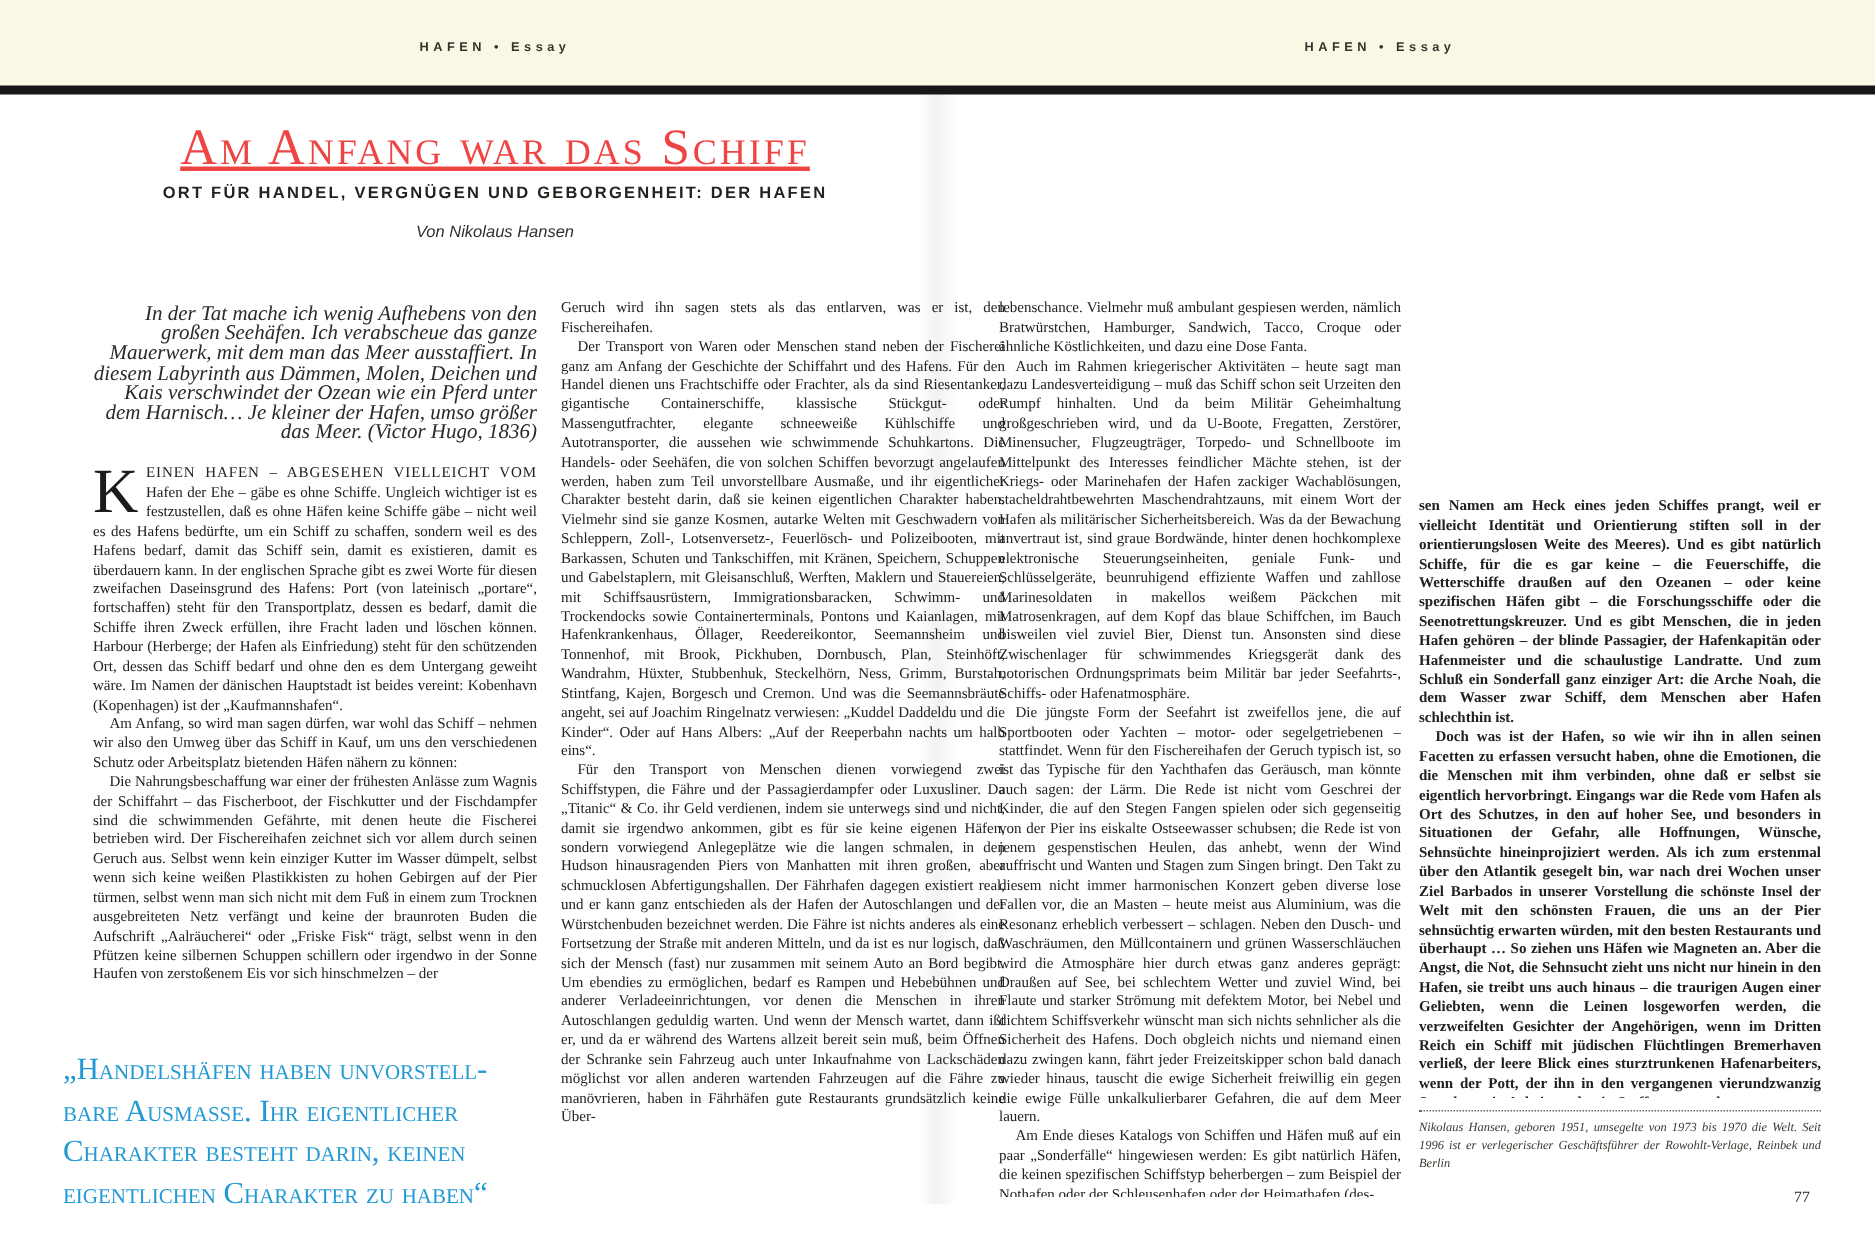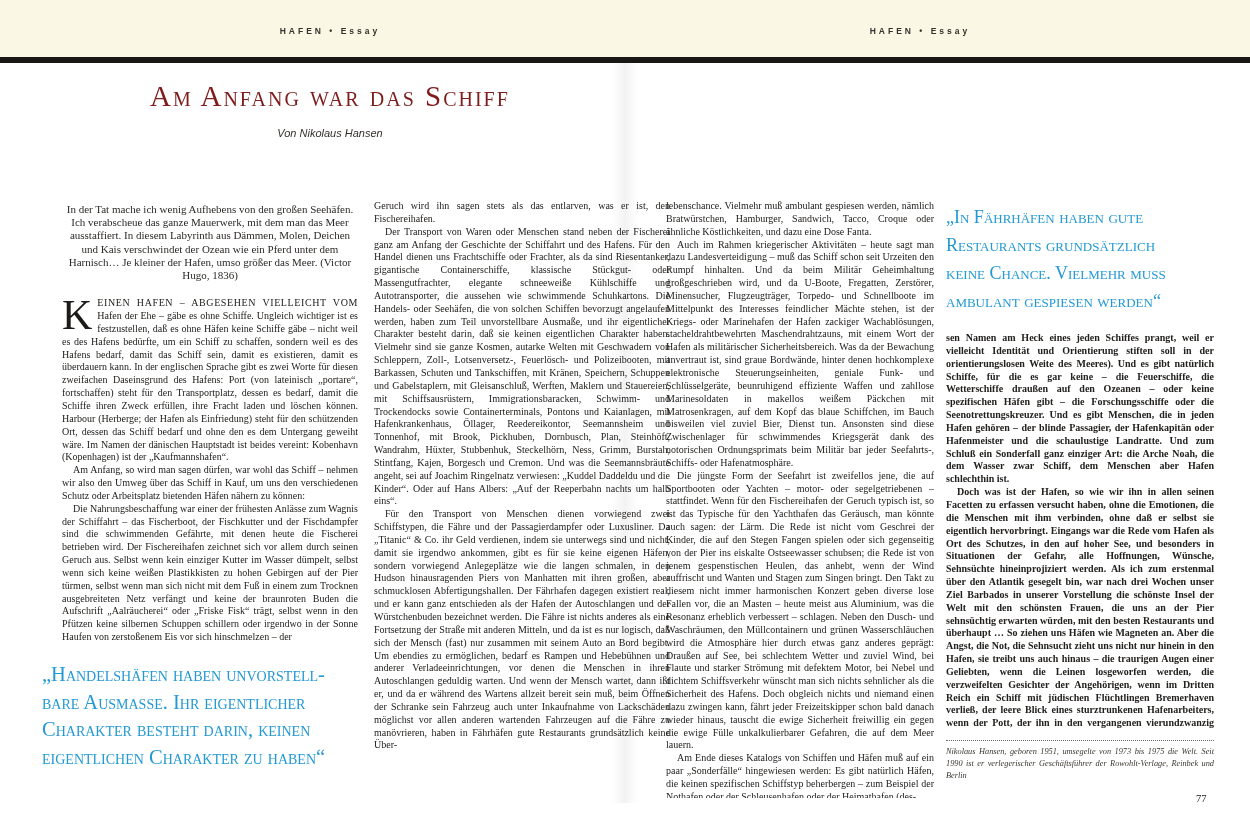--- a/index.html
+++ b/index.html
@@ -9,41 +9,41 @@
   .band{position:absolute;left:0;top:0;width:1250px;height:57px;background:#fbf7e5;}
   .runhead{position:absolute;top:26px;font-family:"Liberation Sans",sans-serif;font-size:8.5px;
            font-weight:bold;letter-spacing:3px;color:#35312c;text-align:center;}
   .runhead.left{left:40px;width:580px;}
   .runhead.right{left:630px;width:580px;}
   .blackrule{position:absolute;left:0;top:57px;width:1250px;height:6px;background:#181715;}
   .gutter{position:absolute;left:612px;top:63px;width:26px;height:773px;
           background:linear-gradient(90deg,rgba(0,0,0,0) 0%,rgba(0,0,0,0.05) 50%,rgba(0,0,0,0) 100%);}
   
   .masthead{position:absolute;left:40px;top:80px;width:580px;text-align:center;}
-  .title{font-size:29px;font-variant:small-caps;letter-spacing:2px;color:#7f1d1d;font-weight:normal;margin:0;}
+  .title{font-size:34px;font-variant:small-caps;letter-spacing:2px;color:#ef4444;font-weight:normal;margin:0;text-decoration:underline;}
   .subtitle{margin-top:5px;font-family:"Liberation Sans",sans-serif;font-size:11px;font-weight:bold;
             letter-spacing:1.5px;color:#26231f;}
   .byline{margin-top:14px;font-family:"Liberation Sans",sans-serif;font-style:italic;font-size:11px;color:#33302b;}
   
   .col{position:absolute;top:200px;font-size:10px;line-height:12.85px;text-align:justify;
        hyphens:auto;-webkit-hyphens:auto;overflow:hidden;}
   .col p{margin:0;}
   .col p.ind{text-indent:11px;}
   #col1{left:62px;width:296px;height:468px;}
   #col2{left:374px;width:296px;height:598px;}
   #col3{left:666px;width:268px;height:598px;}
   #col4{left:946px;width:268px;top:332px;height:400px;font-weight:bold;}
-  .epigraph{font-size:11px;line-height:13.2px;text-align:center;color:#2c2a27;
+  .epigraph{font-style:italic;font-size:14px;line-height:13.2px;text-align:right;color:#2c2a27;
             margin:3px 0 15px 0 !important;}
   .dropcap{float:left;font-size:42px;line-height:35px;padding:1px 5px 0 0;color:#1d1b18;}
   .lead{letter-spacing:0.6px;margin-top:17px;}
   
   .pullquote{position:absolute;font-variant:small-caps;color:#2299d4;white-space:pre-line;
              font-weight:normal;}
-  #pq-left{left:42px;top:661px;width:340px;font-size:20.5px;line-height:27.5px;}
+  #pq-left{left:42px;top:700px;width:340px;font-size:20.5px;line-height:27.5px;}
   #pq-right{left:946px;top:203px;width:262px;font-size:18px;line-height:28px;}
   
   .bio{position:absolute;left:946px;top:740px;width:268px;border-top:1px dotted #6b675f;
        padding-top:5px;font-style:italic;font-size:8.3px;line-height:11.8px;color:#3a372f;text-align:justify;}
   
   .footline{position:absolute;top:796px;font-family:"Liberation Sans",sans-serif;font-size:8.5px;color:#262420;margin-top:25px;}
   #foot-left{left:472px;}
   #foot-right{left:665px;}
   .folio{position:absolute;top:793px;font-size:10.5px;color:#23211e;}
   #folio-left{left:40px;margin-top:41px;}
@@ -55,20 +55,21 @@
 <div class="spread">
 
   <div class="band"></div>
   <div class="runhead left">HAFEN • Essay</div>
   <div class="runhead right">HAFEN • Essay</div>
   <div class="blackrule"></div>
   <div class="gutter"></div>
 
   <div class="masthead">
     <h1 class="title">Am Anfang war das Schiff</h1>
+    <div class="subtitle">ORT FÜR HANDEL, VERGNÜGEN UND GEBORGENHEIT: DER HAFEN</div>
     <div class="byline">Von Nikolaus Hansen</div>
   </div>
 
   <div class="col" id="col1">
     <p class="epigraph">In der Tat mache ich wenig Aufhebens von den großen Seehäfen. Ich verabscheue das ganze Mauerwerk, mit dem man das Meer ausstaffiert. In diesem Labyrinth aus Dämmen, Molen, Deichen und Kais verschwindet der Ozean wie ein Pferd unter dem Harnisch… Je kleiner der Hafen, umso größer das Meer. (Victor Hugo, 1836)</p>
     <p><span class="dropcap">K</span><span class="lead">EINEN HAFEN – ABGESEHEN VIELLEICHT VOM</span> <span>Hafen der Ehe – gäbe es ohne Schiffe. Ungleich wichtiger ist es festzustellen, daß es ohne Häfen keine Schiffe gäbe – nicht weil es des Hafens bedürfte, um ein Schiff zu schaffen, sondern weil es des Hafens bedarf, damit das Schiff sein, damit es existieren, damit es überdauern kann. In der englischen Sprache gibt es zwei Worte für diesen zweifachen Daseinsgrund des Hafens: Port (von lateinisch „portare“, fortschaffen) steht für den Transportplatz, dessen es bedarf, damit die Schiffe ihren Zweck erfüllen, ihre Fracht laden und löschen können. Harbour (Herberge; der Hafen als Einfriedung) steht für den schützenden Ort, dessen das Schiff bedarf und ohne den es dem Untergang geweiht wäre. Im Namen der dänischen Hauptstadt ist beides vereint: Kobenhavn (Kopenhagen) ist der „Kaufmannshafen“.</span></p>
     <p class="ind">Am Anfang, so wird man sagen dürfen, war wohl das Schiff – nehmen wir also den Umweg über das Schiff in Kauf, um uns den verschiedenen Schutz oder Arbeitsplatz bietenden Häfen nähern zu können:</p>
     <p class="ind">Die Nahrungsbeschaffung war einer der frühesten Anlässe zum Wagnis der Schiffahrt – das Fischerboot, der Fischkutter und der Fischdampfer sind die schwimmenden Gefährte, mit denen heute die Fischerei betrieben wird. Der Fischereihafen zeichnet sich vor allem durch seinen Geruch aus. Selbst wenn kein einziger Kutter im Wasser dümpelt, selbst wenn sich keine weißen Plastikkisten zu hohen Gebirgen auf der Pier türmen, selbst wenn man sich nicht mit dem Fuß in einem zum Trocknen ausgebreiteten Netz verfängt und keine der braunroten Buden die Aufschrift „Aalräucherei“ oder „Friske Fisk“ trägt, selbst wenn in den Pfützen keine silbernen Schuppen schillern oder irgendwo in der Sonne Haufen von zerstoßenem Eis vor sich hinschmelzen – der</p>
   </div>
 
@@ -78,35 +79,31 @@
     <p class="ind">Für den Transport von Menschen dienen vorwiegend zwei Schiffstypen, die Fähre und der Passagierdampfer oder Luxusliner. Da „Titanic“ &amp; Co. ihr Geld verdienen, indem sie unterwegs sind und nicht, damit sie irgendwo ankommen, gibt es für sie keine eigenen Häfen, sondern vorwiegend Anlegeplätze wie die langen schmalen, in den Hudson hinausragenden Piers von Manhatten mit ihren großen, aber schmucklosen Abfertigungshallen. Der Fährhafen dagegen existiert real, und er kann ganz entschieden als der Hafen der Autoschlangen und der Würstchenbuden bezeichnet werden. Die Fähre ist nichts anderes als eine Fortsetzung der Straße mit anderen Mitteln, und da ist es nur logisch, daß sich der Mensch (fast) nur zusammen mit seinem Auto an Bord begibt. Um ebendies zu ermöglichen, bedarf es Rampen und Hebebühnen und anderer Verladeeinrichtungen, vor denen die Menschen in ihren Autoschlangen geduldig warten. Und wenn der Mensch wartet, dann ißt er, und da er während des Wartens allzeit bereit sein muß, beim Öffnen der Schranke sein Fahrzeug auch unter Inkaufnahme von Lackschäden möglichst vor allen anderen wartenden Fahrzeugen auf die Fähre zu manövrieren, haben in Fährhäfen gute Restaurants grundsätzlich keine Über-</p>
   </div>
 
   <div class="col" id="col3">
     <p>lebenschance. Vielmehr muß ambulant gespiesen werden, nämlich Bratwürstchen, Hamburger, Sandwich, Tacco, Croque oder ähnliche Köstlichkeiten, und dazu eine Dose Fanta.</p>
     <p class="ind">Auch im Rahmen kriegerischer Aktivitäten – heute sagt man dazu Landesverteidigung – muß das Schiff schon seit Urzeiten den Rumpf hinhalten. Und da beim Militär Geheimhaltung großgeschrieben wird, und da U-Boote, Fregatten, Zerstörer, Minensucher, Flugzeugträger, Torpedo- und Schnellboote im Mittelpunkt des Interesses feindlicher Mächte stehen, ist der Kriegs- oder Marinehafen der Hafen zackiger Wachablösungen, stacheldrahtbewehrten Maschendrahtzauns, mit einem Wort der Hafen als militärischer Sicherheitsbereich. Was da der Bewachung anvertraut ist, sind graue Bordwände, hinter denen hochkomplexe elektronische Steuerungseinheiten, geniale Funk- und Schlüsselgeräte, beunruhigend effiziente Waffen und zahllose Marinesoldaten in makellos weißem Päckchen mit Matrosenkragen, auf dem Kopf das blaue Schiffchen, im Bauch bisweilen viel zuviel Bier, Dienst tun. Ansonsten sind diese Zwischenlager für schwimmendes Kriegsgerät dank des notorischen Ordnungsprimats beim Militär bar jeder Seefahrts-, Schiffs- oder Hafenatmosphäre.</p>
     <p class="ind">Die jüngste Form der Seefahrt ist zweifellos jene, die auf Sportbooten oder Yachten – motor- oder segelgetriebenen – stattfindet. Wenn für den Fischereihafen der Geruch typisch ist, so ist das Typische für den Yachthafen das Geräusch, man könnte auch sagen: der Lärm. Die Rede ist nicht vom Geschrei der Kinder, die auf den Stegen Fangen spielen oder sich gegenseitig von der Pier ins eiskalte Ostseewasser schubsen; die Rede ist von jenem gespenstischen Heulen, das anhebt, wenn der Wind auffrischt und Wanten und Stagen zum Singen bringt. Den Takt zu diesem nicht immer harmonischen Konzert geben diverse lose Fallen vor, die an Masten – heute meist aus Aluminium, was die Resonanz erheblich verbessert – schlagen. Neben den Dusch- und Waschräumen, den Müllcontainern und grünen Wasserschläuchen wird die Atmosphäre hier durch etwas ganz anderes geprägt: Draußen auf See, bei schlechtem Wetter und zuviel Wind, bei Flaute und starker Strömung mit defektem Motor, bei Nebel und dichtem Schiffsverkehr wünscht man sich nichts sehnlicher als die Sicherheit des Hafens. Doch obgleich nichts und niemand einen dazu zwingen kann, fährt jeder Freizeitskipper schon bald danach wieder hinaus, tauscht die ewige Sicherheit freiwillig ein gegen die ewige Fülle unkalkulierbarer Gefahren, die auf dem Meer lauern.</p>
     <p class="ind">Am Ende dieses Katalogs von Schiffen und Häfen muß auf ein paar „Sonderfälle“ hingewiesen werden: Es gibt natürlich Häfen, die keinen spezifischen Schiffstyp beherbergen – zum Beispiel der Nothafen oder der Schleusenhafen oder der Heimathafen (des-</p>
   </div>
 
-  <div class="pullquote" id="pq-right">„In Fährhäfen haben gute
-Restaurants grundsätzlich
-keine Chance. Vielmehr muss
-ambulant gespiesen werden“</div>
 
   <div class="col" id="col4">
     <p>sen Namen am Heck eines jeden Schiffes prangt, weil er vielleicht Identität und Orientierung stiften soll in der orientierungslosen Weite des Meeres). Und es gibt natürlich Schiffe, für die es gar keine – die Feuerschiffe, die Wetterschiffe draußen auf den Ozeanen – oder keine spezifischen Häfen gibt – die Forschungsschiffe oder die Seenotrettungskreuzer. Und es gibt Menschen, die in jeden Hafen gehören – der blinde Passagier, der Hafenkapitän oder Hafenmeister und die schaulustige Landratte. Und zum Schluß ein Sonderfall ganz einziger Art: die Arche Noah, die dem Wasser zwar Schiff, dem Menschen aber Hafen schlechthin ist.</p>
     <p class="ind"><span>Doch was ist der Hafen, so wie wir ihn in allen seinen Facetten zu erfassen versucht haben, ohne die Emotionen, die die Menschen mit ihm verbinden, ohne daß er selbst sie eigentlich hervorbringt. Eingangs war die Rede vom Hafen als Ort des Schutzes, in den auf hoher See, und besonders in Situationen der Gefahr, alle Hoffnungen, Wünsche, Sehnsüchte hineinprojiziert werden. Als ich zum erstenmal über den Atlantik gesegelt bin, war nach drei Wochen unser Ziel Barbados in unserer Vorstellung die schönste Insel der Welt mit den schönsten Frauen, die uns an der Pier sehnsüchtig erwarten würden, mit den besten Restaurants und überhaupt … So ziehen uns Häfen wie Magneten an. Aber die Angst, die Not, die Sehnsucht zieht uns nicht nur hinein in den Hafen, sie treibt uns auch hinaus – die traurigen Augen einer Geliebten, wenn die Leinen losgeworfen werden, die verzweifelten Gesichter der Angehörigen, wenn im Dritten Reich ein Schiff mit jüdischen Flüchtlingen Bremerhaven verließ, der leere Blick eines sturztrunkenen Hafenarbeiters, wenn der Pott, der ihn in den vergangenen vierundzwanzig Stunden mit Arbeit und mit Stoff versorgt hat, stumm aus dem Hafenbecken gleitet, in Honolulu die Land und Schiff verbindenden bunten Blumenketten, die zerreißen, wenn sich die stählerne Bordwand wie in Zeitlupe von der Pier löst – all dies ist Hafen und wird es immer sein.</span> </p>
   </div>
 
   <div class="pullquote" id="pq-left">„Handelshäfen haben unvorstell-
 bare Ausmasse. Ihr eigentlicher
 Charakter besteht darin, keinen
 eigentlichen Charakter zu haben“</div>
 
-  <div class="bio">Nikolaus Hansen, geboren 1951, umsegelte von 1973 bis 1975 die Welt. Seit 1990 ist er verlegerischer Geschäftsführer der Rowohlt-Verlage, Reinbek und Berlin</div>
+  <div class="bio">Nikolaus Hansen, geboren 1951, umsegelte von 1973 bis 1970 die Welt. Seit 1996 ist er verlegerischer Geschäftsführer der Rowohlt-Verlage, Reinbek und Berlin</div>
 
   <div class="footline" id="foot-left">mare No. 12, Februar/März 1999</div>
   <div class="footline" id="foot-right">mare No. 12, Februar/März 1999</div>
   <div class="folio" id="folio-left">52</div>
   <div class="folio" id="folio-right">77</div>
 
 </div>
 
 </body></html>

